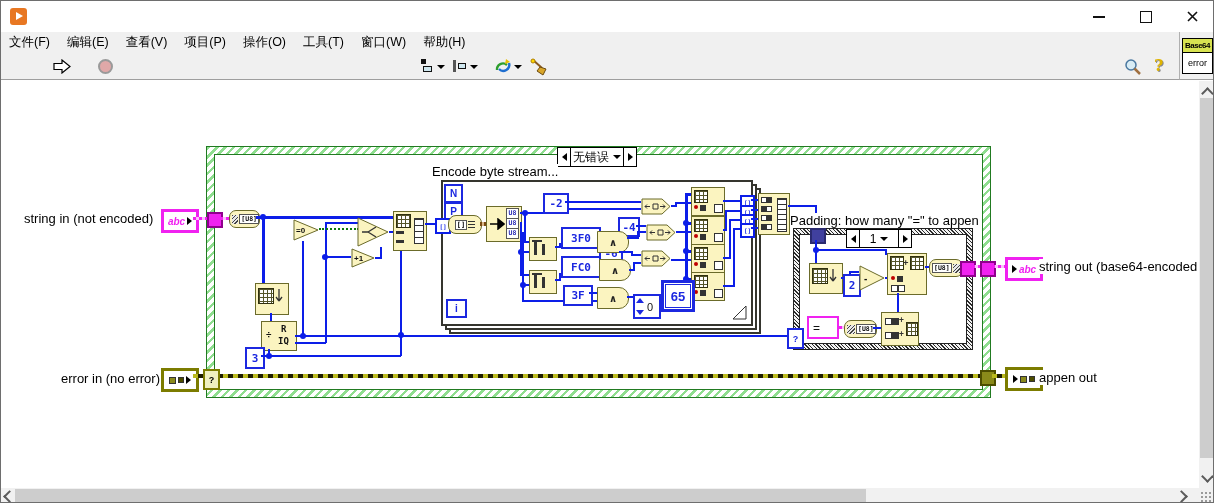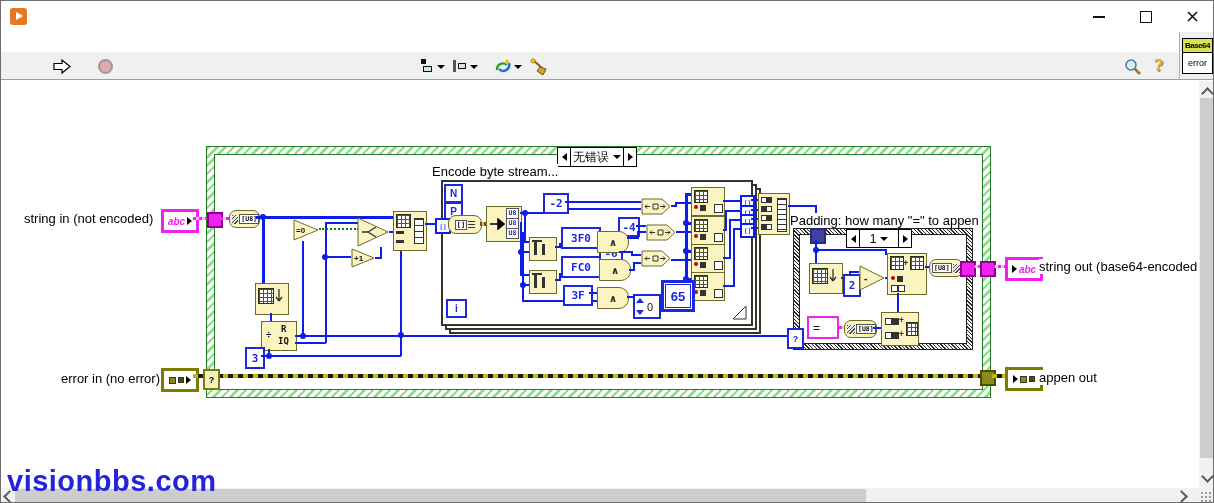--- a/index.html
+++ b/index.html
@@ -76,20 +76,30 @@
     <div class="abs winbtn" style="left:1130px">
         <span style="width:10px;height:10px;border:1.5px solid #111"></span>
       </div>
     <div class="abs winbtn" style="left:1176px">
       <svg width="11" height="11">
           <path d="M1 1 L10 10 M10 1 L1 10" stroke="#111" stroke-width="1.6"></path>
         </svg>
     </div>
   </div>
 
+  <div class="abs menubar">
+    <span>文件(F)</span>
+    <span>编辑(E)</span>
+    <span>查看(V)</span>
+    <span>项目(P)</span>
+    <span>操作(O)</span>
+    <span>工具(T)</span>
+    <span>窗口(W)</span>
+    <span>帮助(H)</span>
+  </div>
 
   <div class="abs toolbar">
     <div class="abs" style="left:52px;top:7px">
       <svg width="18" height="15">
           <path d="M1 4.5 h8 V1 l8 6.5 -8 6.5 V10.5 H1 z" fill="#fff" stroke="#000" stroke-width="1.2"></path>
         </svg>
     </div>
     <div class="abs" style="left:97px;top:7px;width:15px;height:15px;border-radius:50%;background:#e0a8a8;border:2px solid #9a9a9a"></div>
     <div class="abs fontbox">
       <span>17pt 应用程序字体</span>
@@ -558,15 +568,14 @@
   <div class="chev" style="left:1202px;top:88px;transform:rotate(225deg)"></div>
   <div class="sbthumb" style="left:1199px;top:97px;width:14px;height:360px"></div>
   <div class="chev" style="left:1202px;top:471px;transform:rotate(45deg)"></div>
 
   <div class="sbtrack" style="left:0;top:487px;width:1214px;height:16px"></div>
   <div class="chev" style="left:4px;top:491px;transform:rotate(135deg)"></div>
   <div class="sbthumb" style="left:14px;top:488px;width:851px;height:14px"></div>
   <div class="chev" style="left:1176px;top:491px;transform:rotate(-45deg)"></div>
   <div class="abs" style="left:1199px;top:490px;width:12px;height:11px;background-image:radial-gradient(#9a9a9a 1.3px,transparent 1.4px);background-size:4px 4px"></div>
 
-  <div class="watermark" style="left:6px;top:464px;font-size:29px;letter-spacing:0.5px">visionbbs.com</div>
 
 </div>
 
 </body></html>

